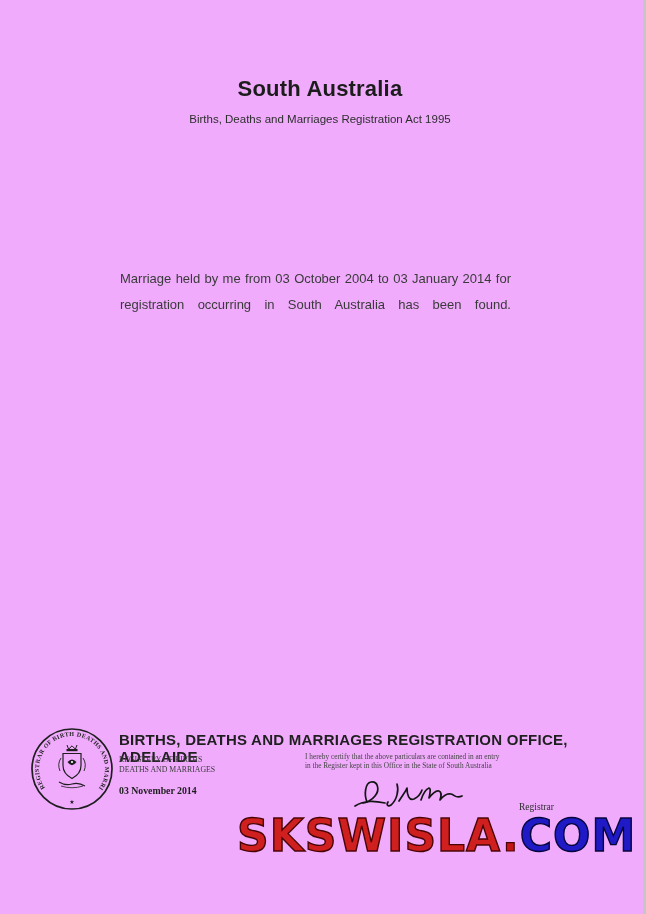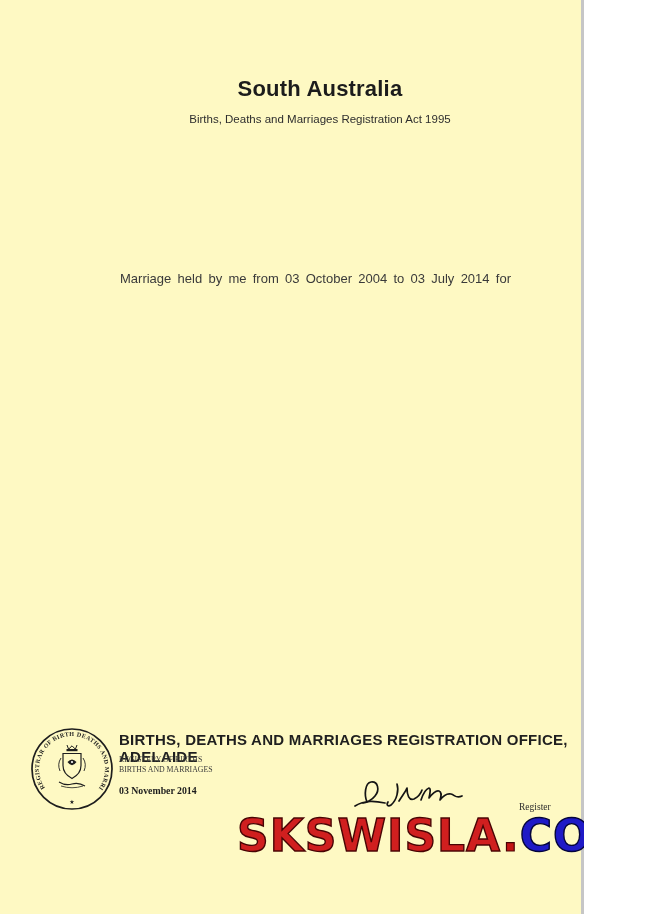--- a/index.html
+++ b/index.html
@@ -1,18 +1,18 @@
 <!DOCTYPE html>
 <html><head>
 <meta charset="utf-8">
 <style>
   * { margin:0; padding:0; box-sizing:border-box; }
   html,body { background:#ffffff; }
   .page {
-    position:relative; width:584px; height:914px; background:#fef9c3;
+    position:relative; width:646px; height:914px; background:#f0abfc;
     font-family:"Liberation Sans", sans-serif; color:#1f1f1f; overflow:hidden;
   }
   .right-edge {
     position:absolute; top:0; right:0; width:3px; height:914px; background:#c6c6c6;
   }
   .state-title {
     position:absolute; top:76px; left:0; width:640px; text-align:center;
     font-size:22px; font-weight:bold; color:#1c1c1c; letter-spacing:0.2px;
   }
   .act-subtitle {
@@ -65,21 +65,22 @@
 <div class="page">
 
   <div class="right-edge"></div>
 
   <div class="state-title">South Australia</div>
 
   <div class="act-subtitle">Births, Deaths and Marriages Registration Act 1995</div>
 
 
   <div class="body-par">
-    <div class="line">Marriage held by me from 03 October 2004 to 03 July 2014 for</div>
+    <div class="line">Marriage held by me from 03 October 2004 to 03 January 2014 for</div>
+    <div class="line">registration occurring in South Australia has been found.</div>
   </div>
 
   <svg class="footer-seal" viewBox="0 0 84 90">
     <circle cx="42" cy="45" r="40" fill="none" stroke="#1e1e1e" stroke-width="1.7"></circle>
     <defs>
       <path id="sealArc" d="M 15,64 A 33,33 0 1 1 69,64" fill="none"></path>
     </defs>
     <text font-family="Liberation Serif, serif" font-size="6.1" font-weight="bold" fill="#1e1e1e" letter-spacing="0.4">
       <textPath href="#sealArc" startOffset="0">REGISTRAR OF BIRTH DEATHS AND MARRIAGES</textPath>
     </text>
@@ -95,35 +96,39 @@
     <path d="M31,34 q-4,6 -1,13 M53,34 q4,6 1,13" fill="none" stroke="#1e1e1e" stroke-width="0.9"></path>
 
     <path d="M29,58 q6.5,4 13,2 q6.5,-2 13,2" fill="none" stroke="#1e1e1e" stroke-width="1.1"></path>
     <path d="M31,62 q11,3.5 22,0" fill="none" stroke="#1e1e1e" stroke-width="0.8"></path>
   </svg>
 
   <div class="office-heading">BIRTHS, DEATHS AND MARRIAGES REGISTRATION OFFICE, ADELAIDE</div>
 
   <div class="registry-block">
     <div>REGISTERY OF BIRTHS</div>
-    <div>BIRTHS AND MARRIAGES</div>
+    <div>DEATHS AND MARRIAGES</div>
   </div>
 
   <div class="issue-date">03 November 2014</div>
 
+  <div class="certify-block">
+    <div>I hereby certify that the above particulars are contained in an entry</div>
+    <div>in the Register kept in this Office in the State of South Australia</div>
+  </div>
 
   <svg class="signature" viewBox="0 0 112 36">
     <g fill="none" stroke="#141414" stroke-width="1.7" stroke-linecap="round" stroke-linejoin="round">
       <path d="M14,26 C11,19 12,7 18,6 C25,5 27,14 22,20 C19,24 13,27 10,27"></path>
       <path d="M2,30 C12,24 22,25 32,27"></path>
       <path d="M44,8 C46,14 44,24 38,29 C35,31 33,29 35,26"></path>
       <path d="M46,25 C49,20 53,15 54,12 C54,19 56,25 61,23 C65,21 68,17 69,14"></path>
       <path d="M68,24 C70,18 73,13 76,12 C78,12 77,18 76,22 C79,18 83,14 86,15 C89,16 88,21 87,24 C90,20 94,17 98,18 C102,19 103,23 109,20"></path>
     </g>
   </svg>
 
-  <div class="registrar-label">Register</div>
+  <div class="registrar-label">Registrar</div>
 
   <div class="watermark">
     <span class="wm-red">SKSWISLA</span><span class="wm-dot">.</span><span class="wm-blue">COM</span>
   </div>
 
 </div>
 
 </body></html>

